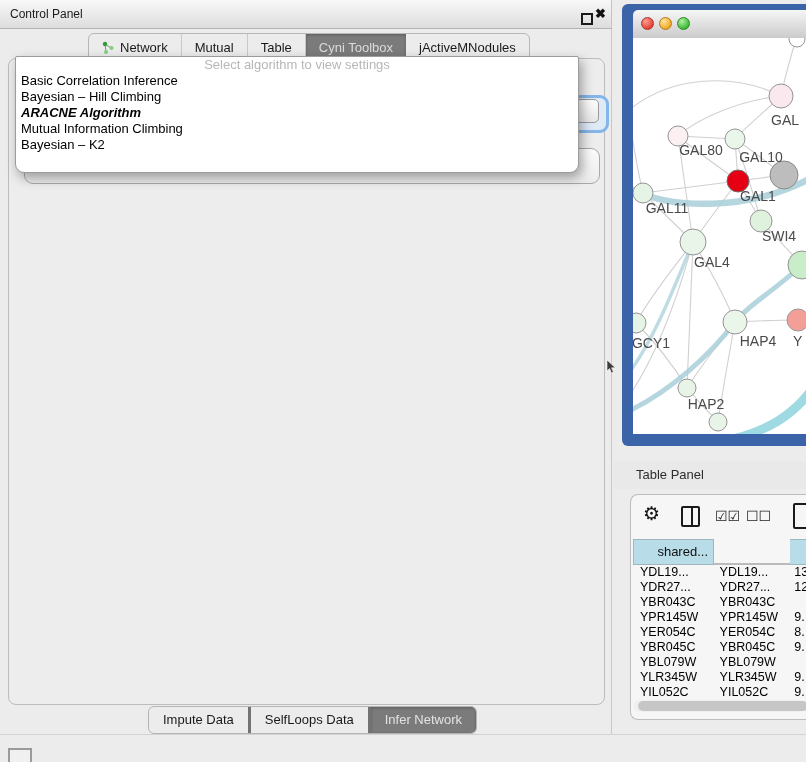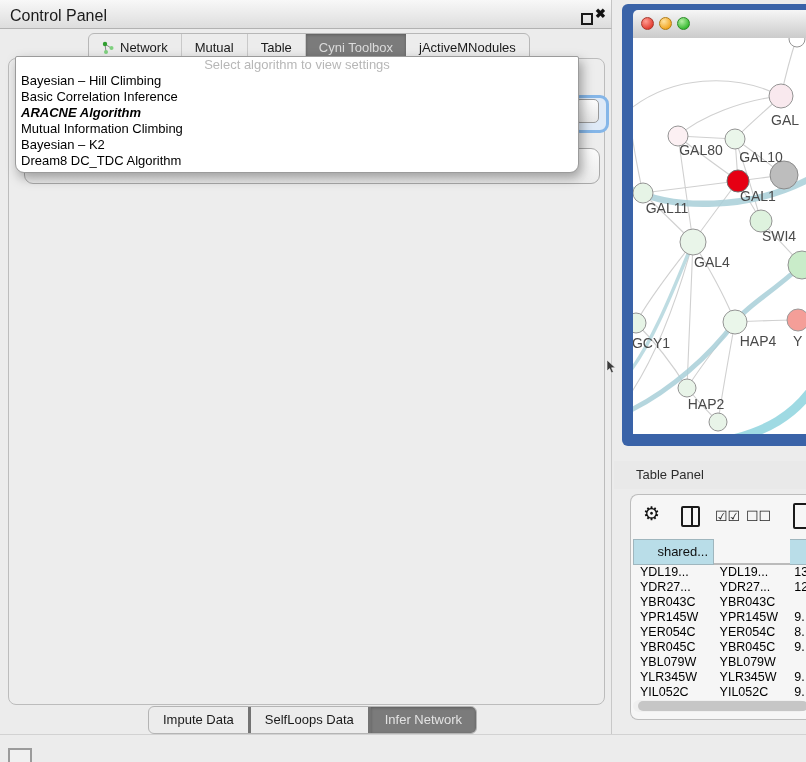--- a/index.html
+++ b/index.html
@@ -3,21 +3,21 @@
 <meta charset="utf-8">
 <style>
   html,body{margin:0;padding:0;background:#ececec;}
   #stage{position:relative;width:806px;height:762px;background:#ececec;overflow:hidden;
          font-family:"Liberation Sans",sans-serif;-webkit-font-smoothing:antialiased;}
   .abs{position:absolute;}
 
   
   #cp-titlebar{left:0;top:0;width:611px;height:28px;background:linear-gradient(#f8f8f8,#dddddd);
                border-bottom:1px solid #b2b2b2;border-right:1px solid #c4c4c4;}
-  #cp-title{left:10px;top:7px;font-size:16px;color:#1b1b1b;}
+  #cp-title{left:10px;top:7px;font-size:12px;color:#1b1b1b;}
   #float-btn{left:581px;top:13px;width:8px;height:8px;border:2px solid #1a1a1a;background:transparent;}
   #close-btn{left:595px;top:6px;font-size:13px;font-weight:bold;color:#111;}
   #cp-body{left:0;top:29px;width:611px;height:706px;background:#ececec;border-right:1px solid #c8c8c8;}
 
   
   #tabbar{left:88px;top:33px;height:27px;display:flex;align-items:stretch;background:#ececec;
           border:1px solid #b7b7b7;border-radius:6px;overflow:hidden;z-index:5;}
   .tab{display:flex;align-items:center;gap:5px;padding:0 13px;font-size:13px;color:#1a1a1a;
        border-right:1px solid #c9c9c9;white-space:nowrap;}
   .tab:last-child{border-right:none;}
@@ -260,26 +260,25 @@
 
   <div class="abs" id="bottom-tabs">
       <div class="btab">Impute Data</div>
       <div class="btab">SelfLoops Data</div>
       <div class="btab sel">Infer Network</div>
     </div>
 
   <div class="abs" id="dropdown">
     <div id="dd-hint">Select algorithm to view settings</div>
     <div id="dd-items">
+        <div class="dd-item">Basic Correlation Inference</div>
         <div class="dd-item">Bayesian – Hill Climbing</div>
-        <div class="dd-item">Basic Correlation Inference</div>
         <div class="dd-item bold">ARACNE Algorithm</div>
         <div class="dd-item">Mutual Information Climbing</div>
         <div class="dd-item">Bayesian – K2</div>
-        <div class="dd-item">Dream8 DC_TDC Algorithm</div>
       </div>
   </div>
 
   <div class="abs" id="bottom-divider"></div>
   <div class="abs" id="corner-icon"></div>
 
   <div class="abs" id="net-frame"></div>
   <div class="abs" id="mac-bar">
     <span class="tl" id="tl-red"></span>
     <span class="tl" id="tl-yellow"></span>

